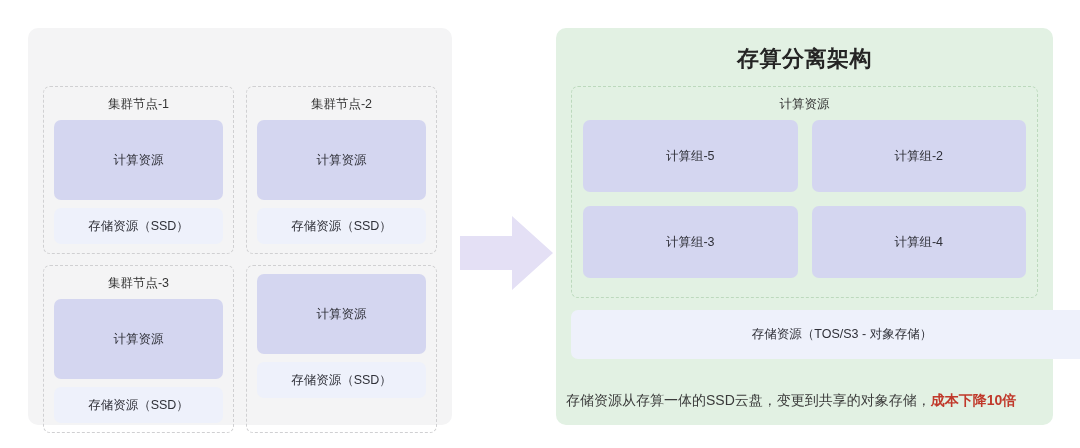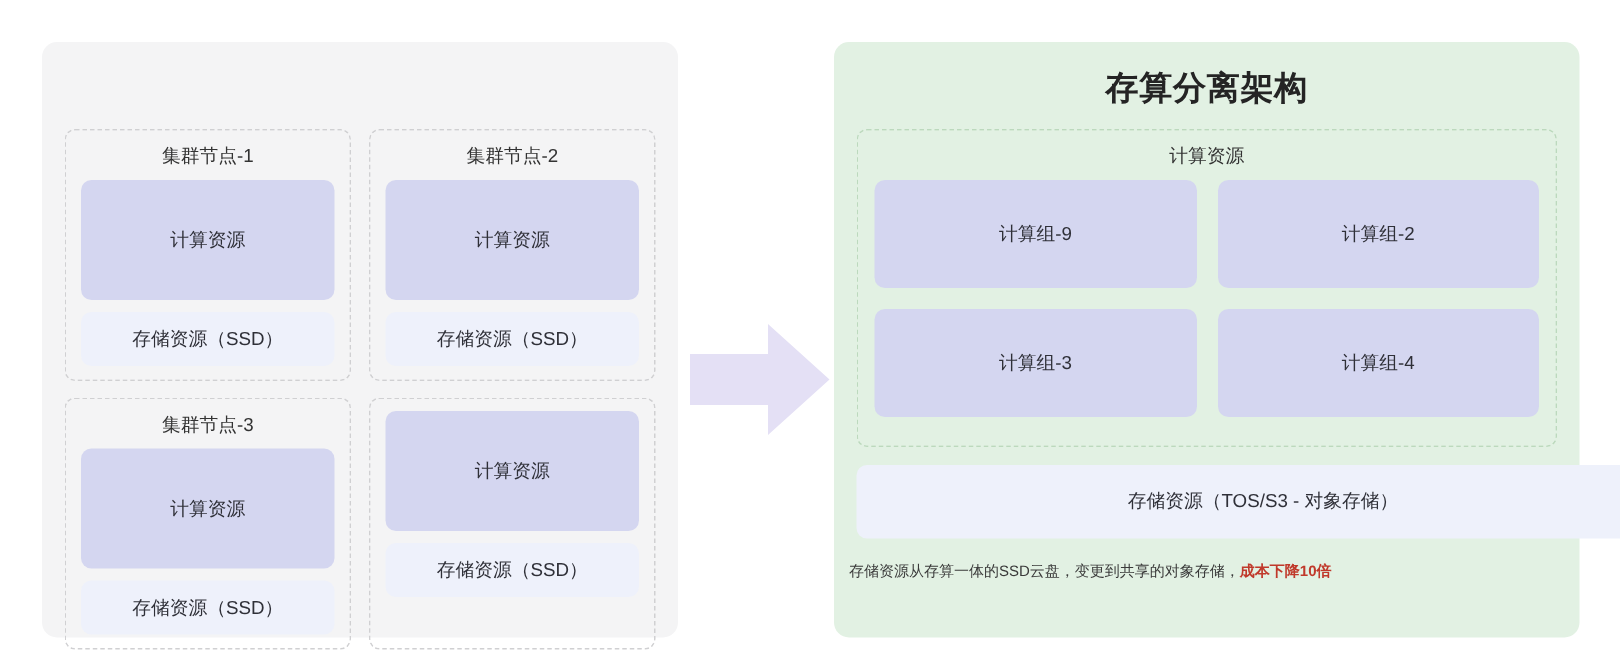--- a/index.html
+++ b/index.html
@@ -178,23 +178,23 @@
     align-items: center;
     justify-content: center;
     font-size: 12.5px;
     color: #2f3038;
     box-sizing: border-box;
   }
 
   .note {
     position: absolute;
     left: 10px;
-    top: 342px;
+    top: 360px;
     width: 477px;
-    font-size: 10px;
+    font-size: 14px;
     line-height: 24px;
     color: #3a3a3a;
     box-sizing: border-box;
   }
   .note .hl {
     color: #c0392b;
     font-weight: bold;
   }
 </style>
 </head>
@@ -237,21 +237,21 @@
       <polygon points="0,22 52,22 52,2 93,39 52,76 52,56 0,56" fill="#e4e0f5"></polygon>
     </svg>
   </div>
 
   <div class="panel panel-right">
     <div class="panel-title">存算分离架构</div>
 
     <div class="compute-zone">
       <div class="compute-zone-title">计算资源</div>
       <div class="group-grid">
-        <div class="group-box">计算组-9</div>
+        <div class="group-box">计算组-5</div>
         <div class="group-box">计算组-2</div>
         <div class="group-box">计算组-3</div>
         <div class="group-box">计算组-4</div>
       </div>
     </div>
 
     <div class="object-storage">存储资源（TOS/S3 - 对象存储）</div>
 
     <div class="note">
       <span>存储资源从存算一体的SSD云盘，变更到共享的对象存储，</span><span class="hl">成本下降10倍</span>

